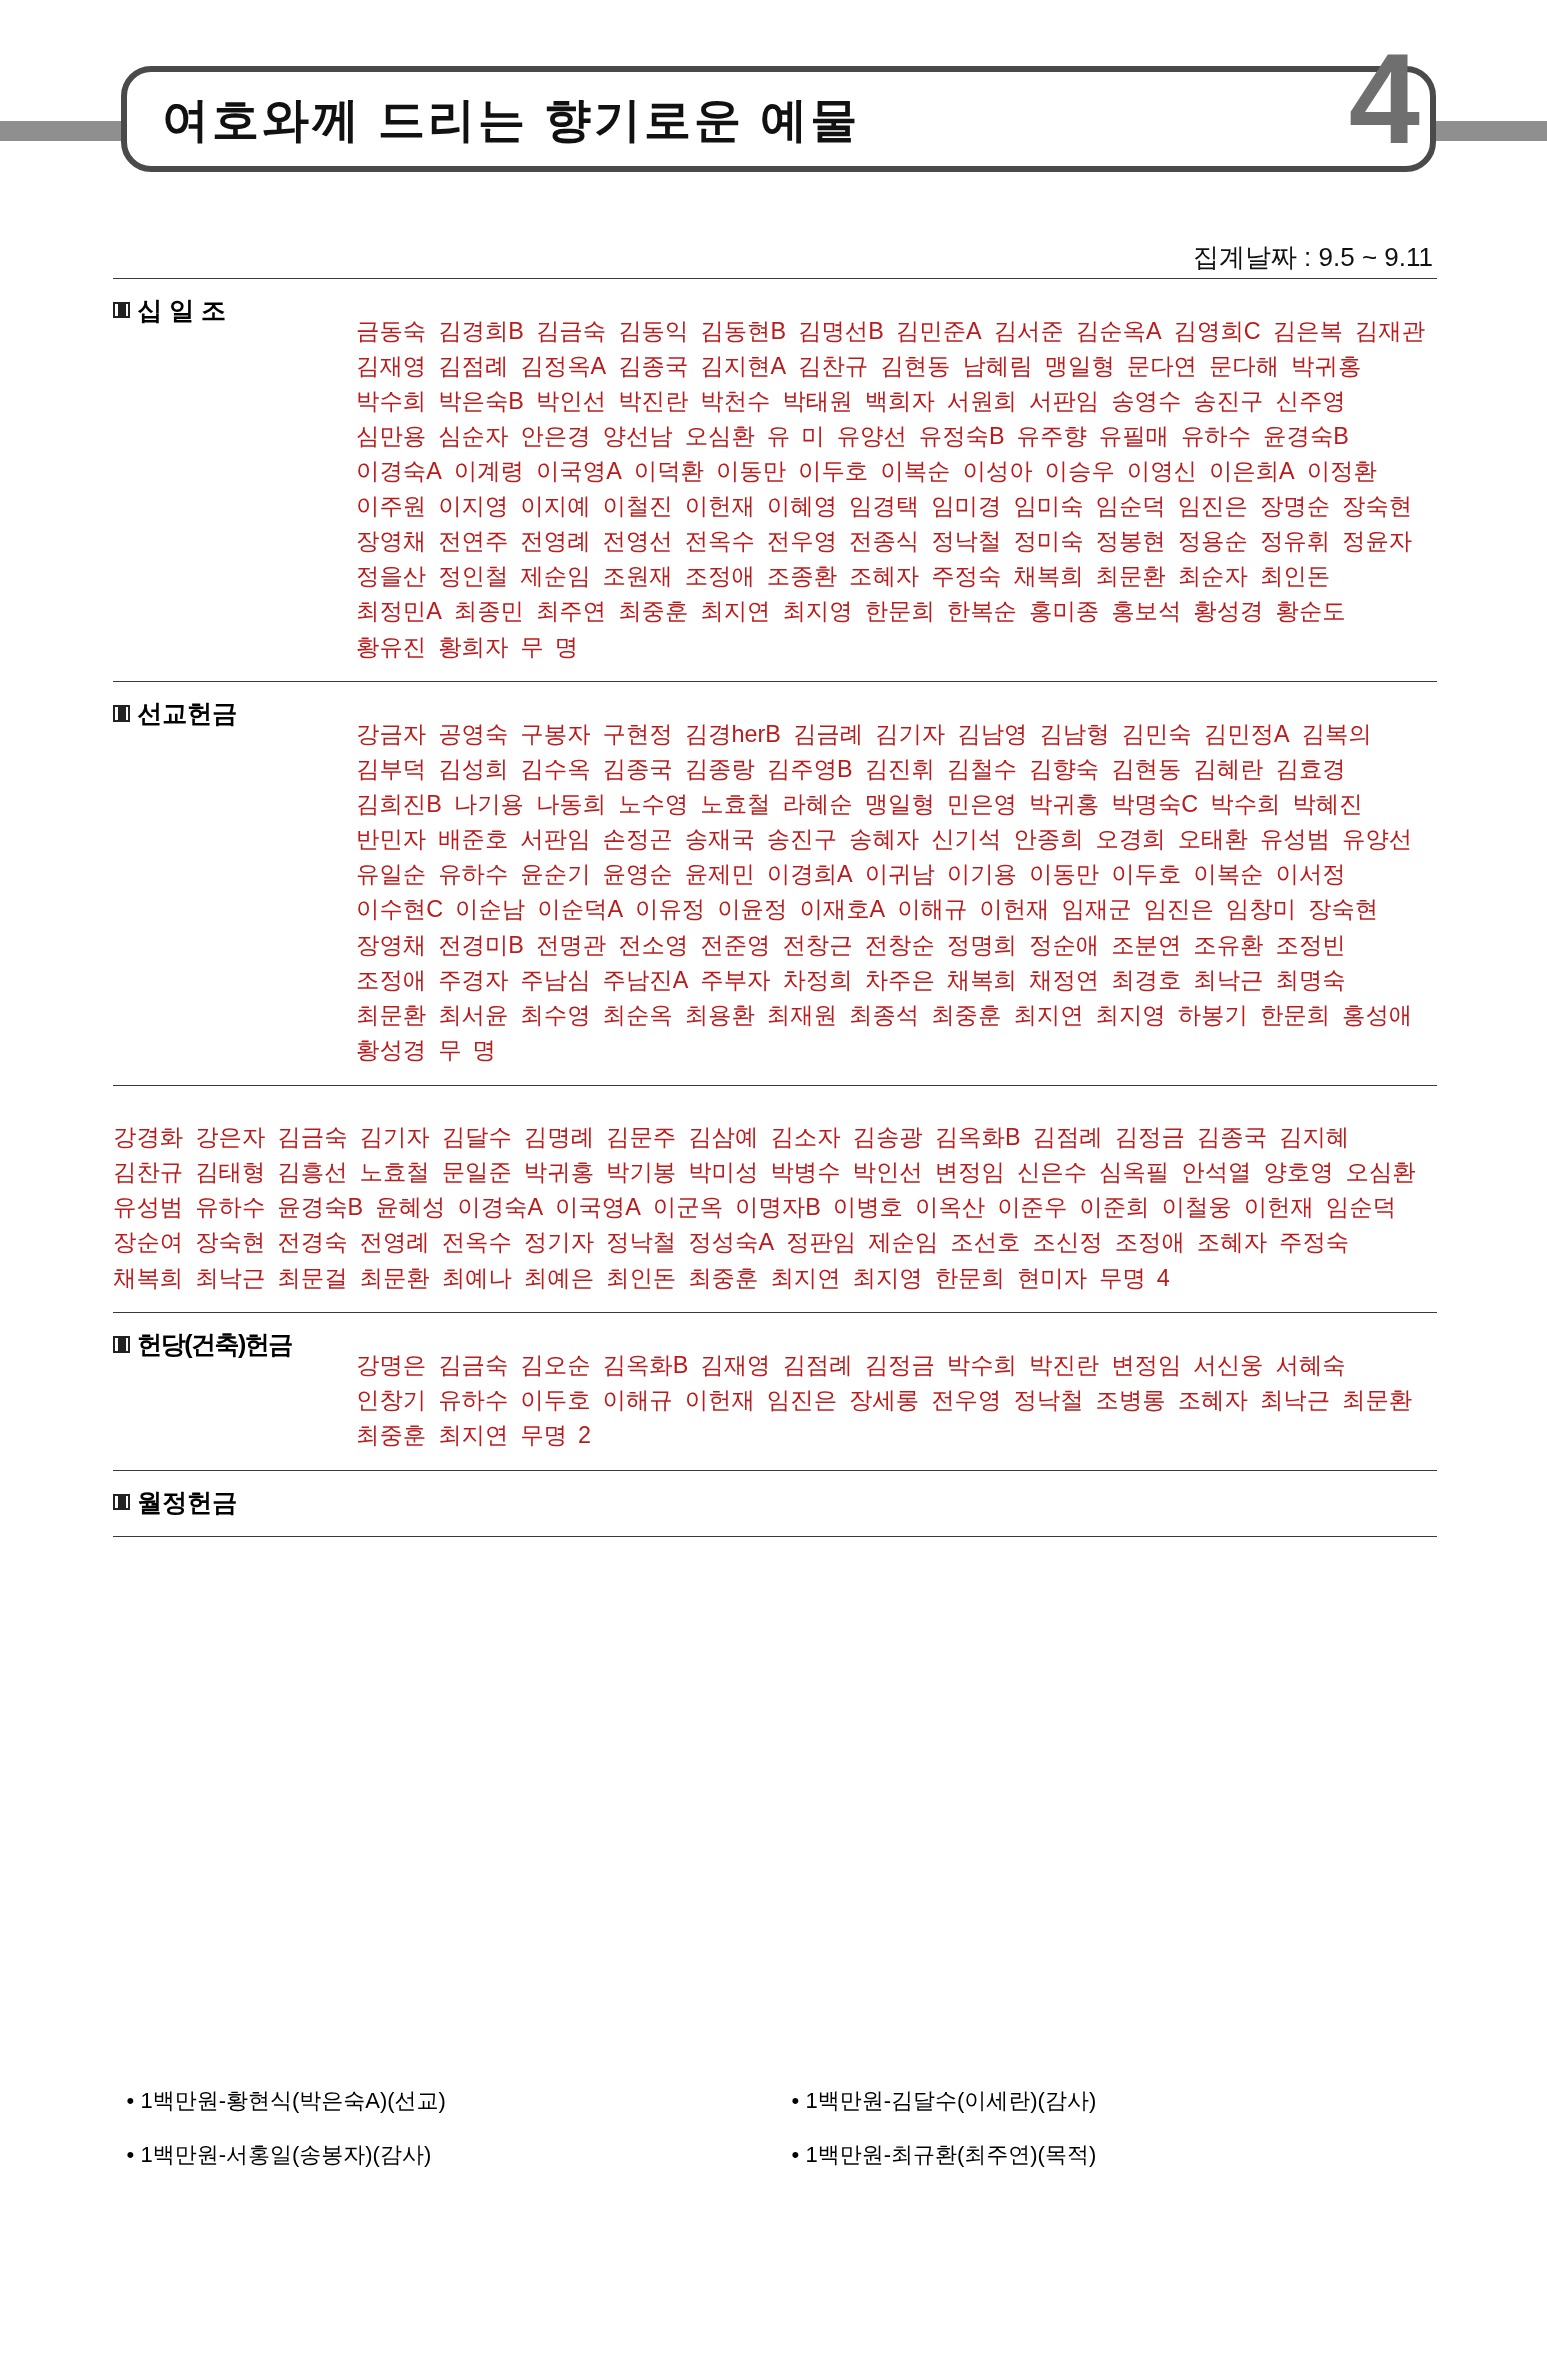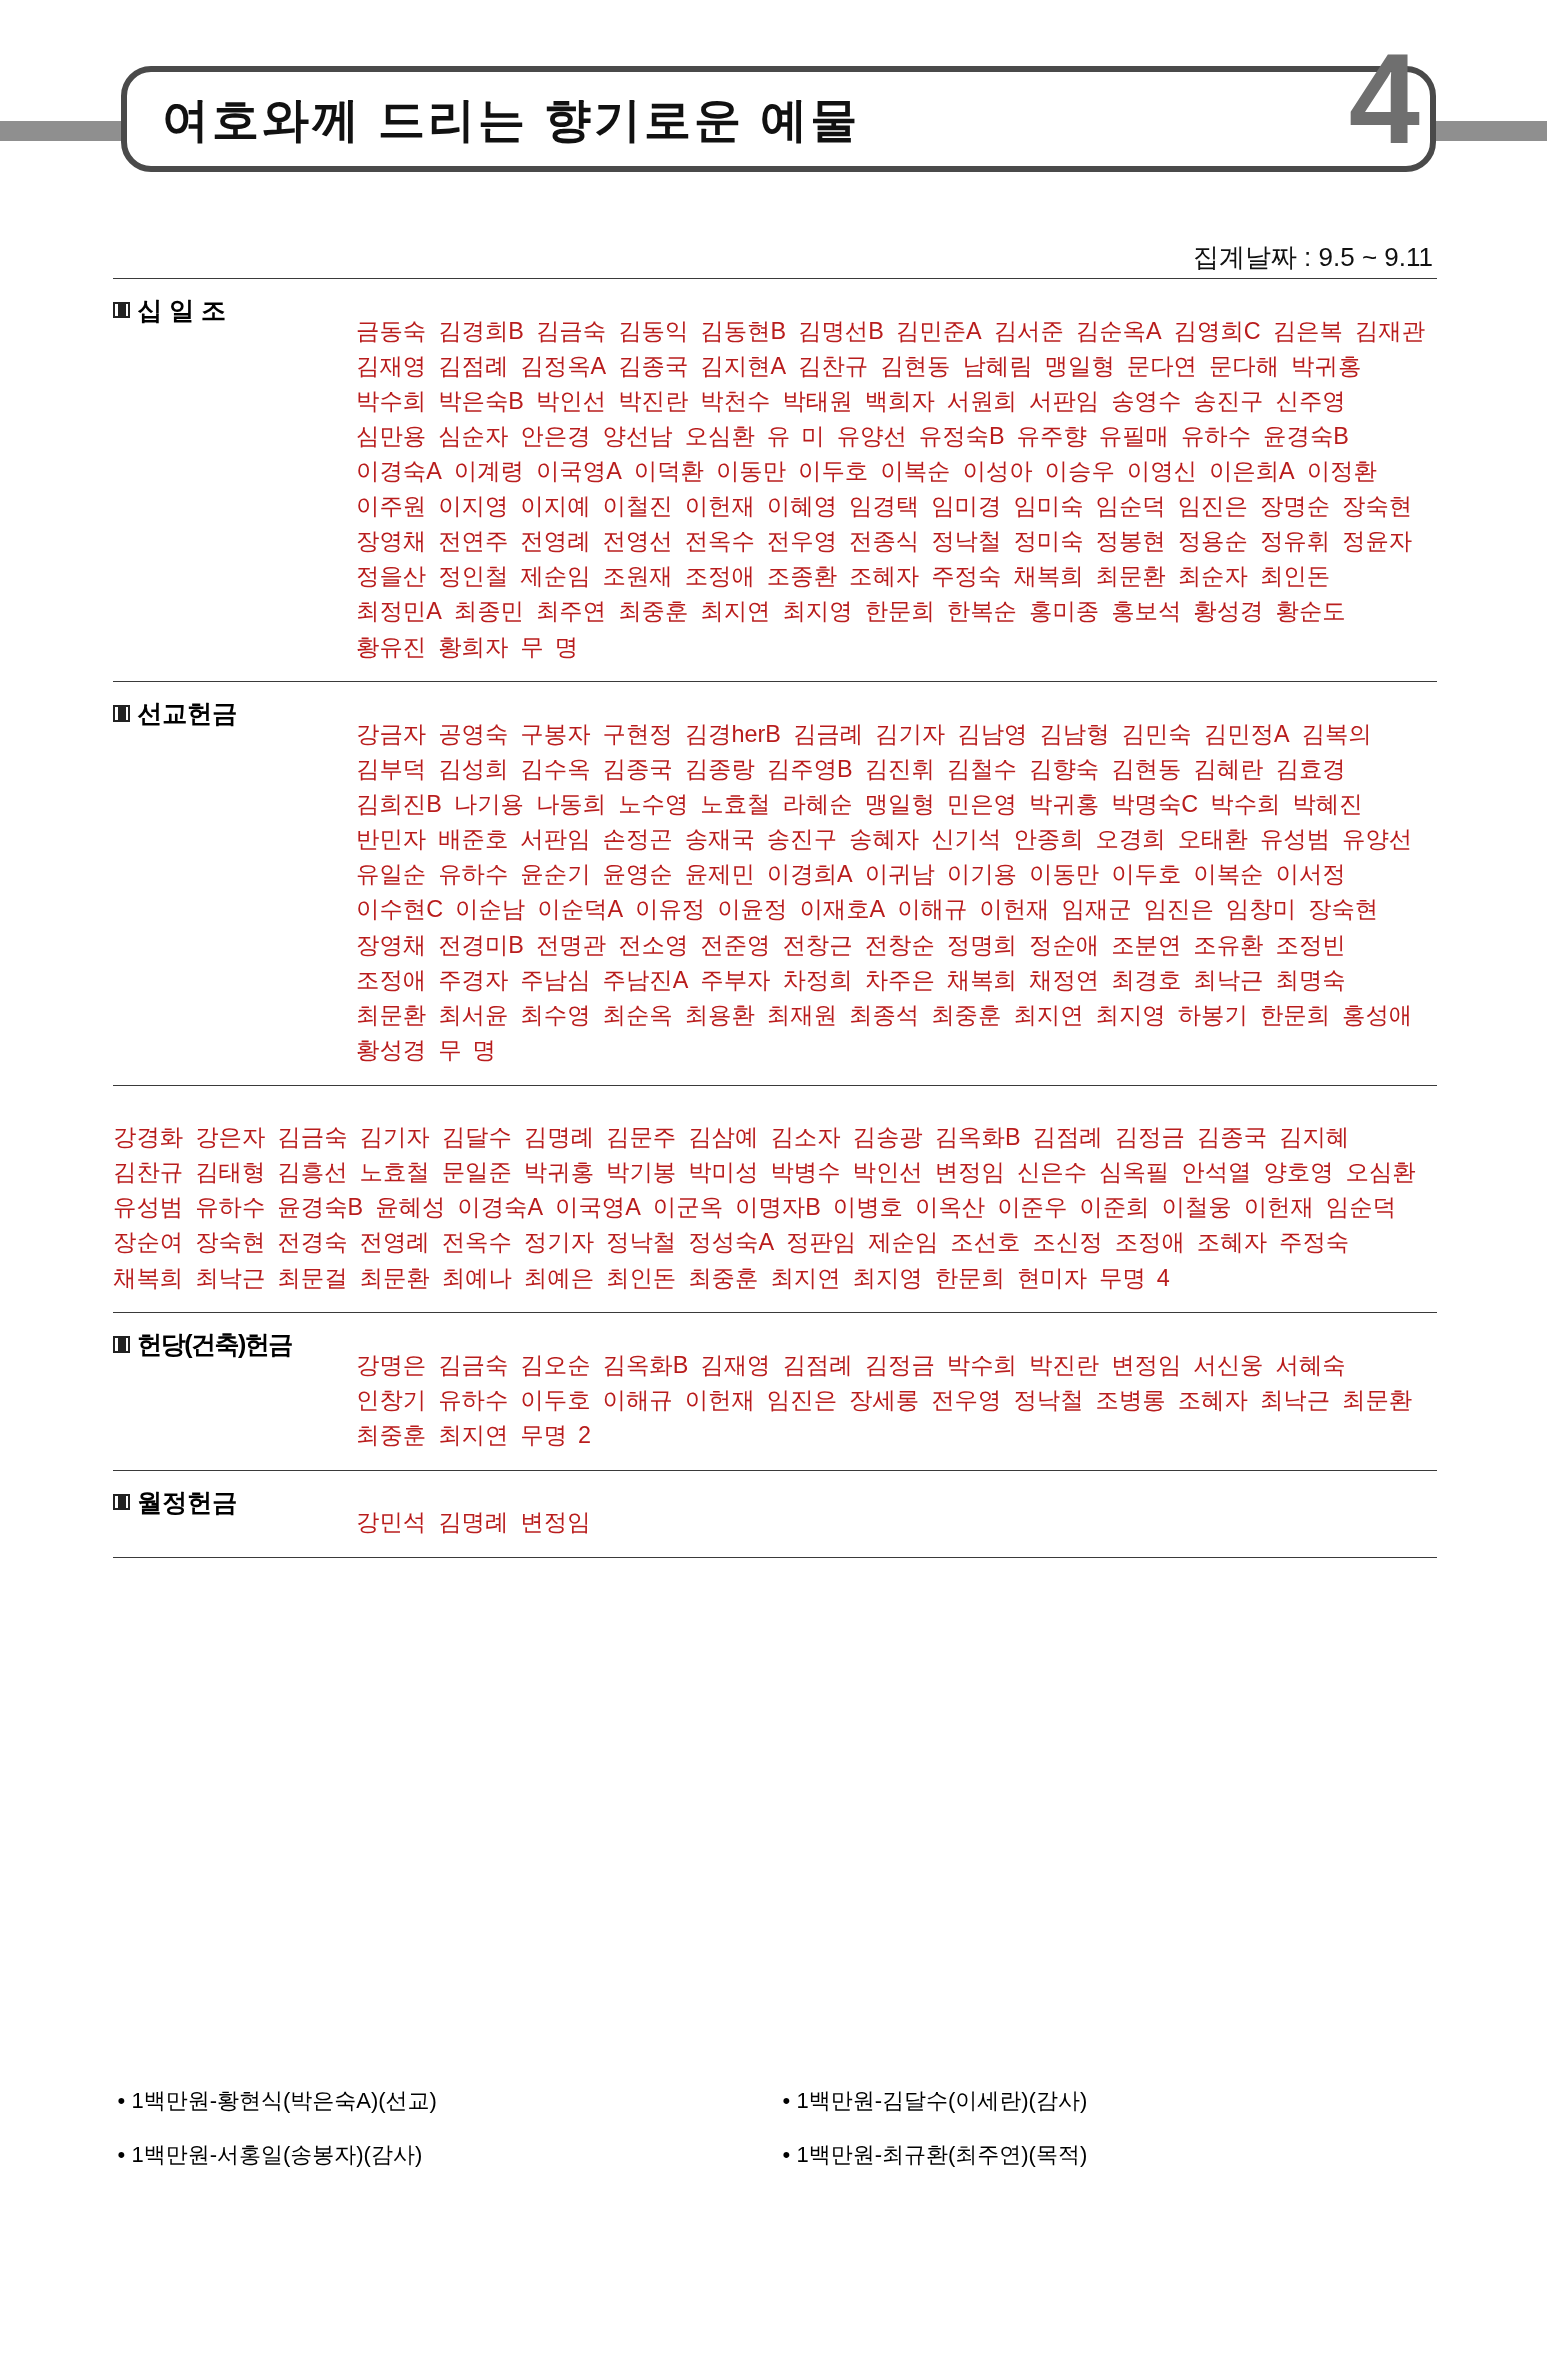--- a/index.html
+++ b/index.html
@@ -122,21 +122,21 @@
   }
   .names-cell .nm {
     display: inline-block;
     margin-right: 12px;
     white-space: nowrap;
   }
 
   
   .footnotes {
     position: absolute;
-    left: 104px;
+    left: 113px;
     top: 2078px;
     width: 1330px;
     display: flex;
     flex-wrap: wrap;
   }
   .fn {
     width: 50%;
     box-sizing: border-box;
     font-size: 22px;
     padding: 7.6px 0 16.6px 13.6px;
@@ -184,21 +184,20 @@
       <span>헌당(건축)헌금</span>
     </div>
     <div class="names-cell"><span class="nm">강명은</span><span class="nm">김금숙</span><span class="nm">김오순</span><span class="nm">김옥화B</span><span class="nm">김재영</span><span class="nm">김점례</span><span class="nm">김정금</span><span class="nm">박수희</span><span class="nm">박진란</span><span class="nm">변정임</span><span class="nm">서신웅</span><span class="nm">서혜숙</span><span class="nm">인창기</span><span class="nm">유하수</span><span class="nm">이두호</span><span class="nm">이해규</span><span class="nm">이헌재</span><span class="nm">임진은</span><span class="nm">장세롱</span><span class="nm">전우영</span><span class="nm">정낙철</span><span class="nm">조병롱</span><span class="nm">조혜자</span><span class="nm">최낙근</span><span class="nm">최문환</span><span class="nm">최중훈</span><span class="nm">최지연</span><span class="nm">무명 2</span></div>
   </div>
 
   <div class="row last">
     <div class="label-cell">
       <span class="marker"></span>
       <span>월정헌금</span>
     </div>
-    <div class="names-cell"><span class="nm">강민석</span><span class="nm">김명례</span><span class="nm">변정임</span></div>
   </div>
 
 </div>
 
 <div class="footnotes">
   <div class="fn">• 1백만원-황현식(박은숙A)(선교)</div>
   <div class="fn">• 1백만원-김달수(이세란)(감사)</div>
   <div class="fn">• 1백만원-서홍일(송봉자)(감사)</div>
   <div class="fn">• 1백만원-최규환(최주연)(목적)</div>
 </div>

